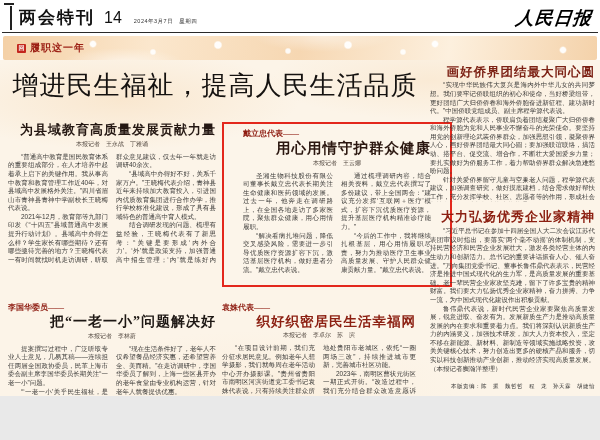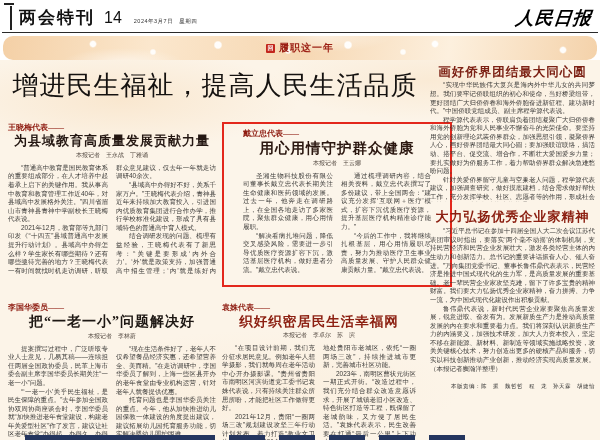--- a/index.html
+++ b/index.html
@@ -1,30 +1,30 @@
 <!DOCTYPE html>
 <html><head>
 <meta charset="utf-8">
 <style>
   html,body{margin:0;padding:0;background:#e9e9e9;}
-  .page{position:relative;width:600px;height:440px;background:#fff;overflow:hidden;
+  .page{position:relative;width:600px;height:396px;background:#fff;overflow:hidden;
         font-family:"Liberation Sans",sans-serif;color:#222;}
   
   .masthead{position:relative;height:30px;margin:0 2px;border-bottom:1.5px solid #2a2a2a;
             display:flex;align-items:flex-end;justify-content:space-between;padding:0 6px 2px 8px;}
   .mast-left{display:flex;align-items:baseline;border-left:2px solid #222;padding-left:7px;height:24px;}
   .mast-left::before{content:"";position:absolute;left:2px;top:3px;width:10px;height:2px;background:#222;}
   .mast-title{font-size:17px;font-weight:bold;letter-spacing:2px;color:#111;}
   .mast-page{font-size:16px;font-weight:normal;margin-left:9px;color:#111;}
   .mast-date{font-size:5.5px;margin-left:12px;color:#333;letter-spacing:.5px;}
   .brand{font-family:"Liberation Serif",serif;font-style:italic;font-weight:900;font-size:18px;
          letter-spacing:1px;color:#000;transform:skewX(-6deg);}
   
-  .banner{position:relative;margin:3px 3px 0;height:24px;border-radius:10px;
-    display:flex;align-items:center;justify-content:center;padding:0 14px;
+  .banner{position:relative;margin:3px 3px 0;height:24px;border-radius:2px;
+    display:flex;align-items:center;justify-content:flex-start;padding:0 14px;
     background:
       radial-gradient(circle at 90px 8px,rgba(255,255,255,.95) 2.5px,rgba(255,255,255,0) 4px),
       radial-gradient(circle at 150px 16px,rgba(255,255,255,.9) 2px,rgba(255,255,255,0) 3.5px),
       radial-gradient(circle at 215px 9px,rgba(255,255,255,.95) 3px,rgba(255,255,255,0) 4.5px),
       radial-gradient(circle at 285px 15px,rgba(255,255,255,.9) 2px,rgba(255,255,255,0) 3.5px),
       radial-gradient(circle at 345px 9px,rgba(255,255,255,.95) 3px,rgba(255,255,255,0) 4.5px),
       radial-gradient(circle at 400px 16px,rgba(255,255,255,.9) 2px,rgba(255,255,255,0) 3.5px),
       radial-gradient(circle at 432px 8px,rgba(255,255,255,.95) 2.5px,rgba(255,255,255,0) 4px),
       radial-gradient(circle at 560px 14px,rgba(255,255,255,.95) 2.5px,rgba(255,255,255,0) 4px),
       radial-gradient(ellipse 60px 14px at 120px 26px,rgba(255,255,255,.55),rgba(255,255,255,0)),
@@ -45,21 +45,21 @@
   .left-area{width:414px;flex:none;display:flex;flex-direction:column;}
   .main-headline{margin:8px 0 21px;font-size:26px;font-weight:400;text-align:center;
                  letter-spacing:1px;color:#151210;line-height:1.15;}
   .row{display:flex;gap:6px;}
   .row2{margin-top:15px;}
   .article{flex:none;}
   .a-wang,.a-li{width:208px;}
   .a-yuan{width:194px;}
   .red-box{flex:none;width:188px;border:2px solid #e3271c;padding:4px 19px 5px;background:rgba(255,255,255,.12);}
   .kicker{font-family:"Liberation Serif",serif;font-size:8px;font-weight:bold;color:#8e1b10;margin:0 0 1px;}
-  .art-head{font-family:"Liberation Serif",serif;font-weight:900;text-align:center;
+  .art-head{font-family:"Liberation Serif",serif;font-weight:900;text-align:right;
             margin:1px 0 2px;letter-spacing:1px;line-height:1.15;}
   .h-wang{font-size:13px;color:#241712;}
   .h-dai{font-size:14.5px;color:#2b1710;}
   .h-li{font-size:14px;color:#1d1713;}
   .h-yuan{font-size:13.5px;color:#8c2012;}
   .h-cheng{font-size:12.5px;color:#7c2114;}
   .h-lu{font-size:13px;color:#8c2012;}
   .byline{font-family:"Liberation Serif",serif;font-size:6px;color:#50463e;text-align:center;margin:2px 0 4px;}
   .body-text{font-size:6.5px;line-height:1.32;color:#3b3a38;text-align:justify;overflow:hidden;}
   .body-text p{margin:0;text-indent:2em;}
@@ -101,21 +101,20 @@
     </div>
   </div>
 
   <main class="content">
 
     <div class="left-area">
       <h1 class="main-headline">增进民生福祉，提高人民生活品质</h1>
 
       <div class="row">
         <article class="article a-wang">
-          <div class="kicker">王晓梅代表——</div>
           <h2 class="art-head h-wang">为县域教育高质量发展贡献力量</h2>
           <div class="byline">本报记者　王永战　丁雅诵</div>
           <div class="body-text cols2 bt-wang">
               <p>“普通高中教育是国民教育体系的重要组成部分，在人才培养中起着承上启下的关键作用。我从事高中教育和教育管理工作近40年，对县域高中发展格外关注。”四川省眉山市青神县青神中学副校长王晓梅代表说。</p>
               <p>2021年12月，教育部等九部门印发《“十四五”县域普通高中发展提升行动计划》。县域高中办得怎么样？学生家长有哪些期待？还有哪些亟待完善的地方？王晓梅代表一有时间就找时机走访调研，听取群众意见建议，仅去年一年就走访调研40余次。</p>
               <p>“县域高中办得好不好，关系千家万户。”王晓梅代表介绍，青神县近年来持续加大教育投入，引进国内优质教育集团进行合作办学，推行学校标准化建设，形成了具有县域特色的普通高中育人模式。</p>
               <p>结合调研发现的问题、梳理有益经验，王晓梅代表有了新思考：“关键是要形成‘内外合力’。‘外’就是政策支持，加强普通高中招生管理；‘内’就是练好内功，在加强教师队伍建设、健全培养激励机制等方面下功夫，提升学校办学水平，为县域教育高质量发展贡献力量。”</p>
             </div>
         </article>
 

